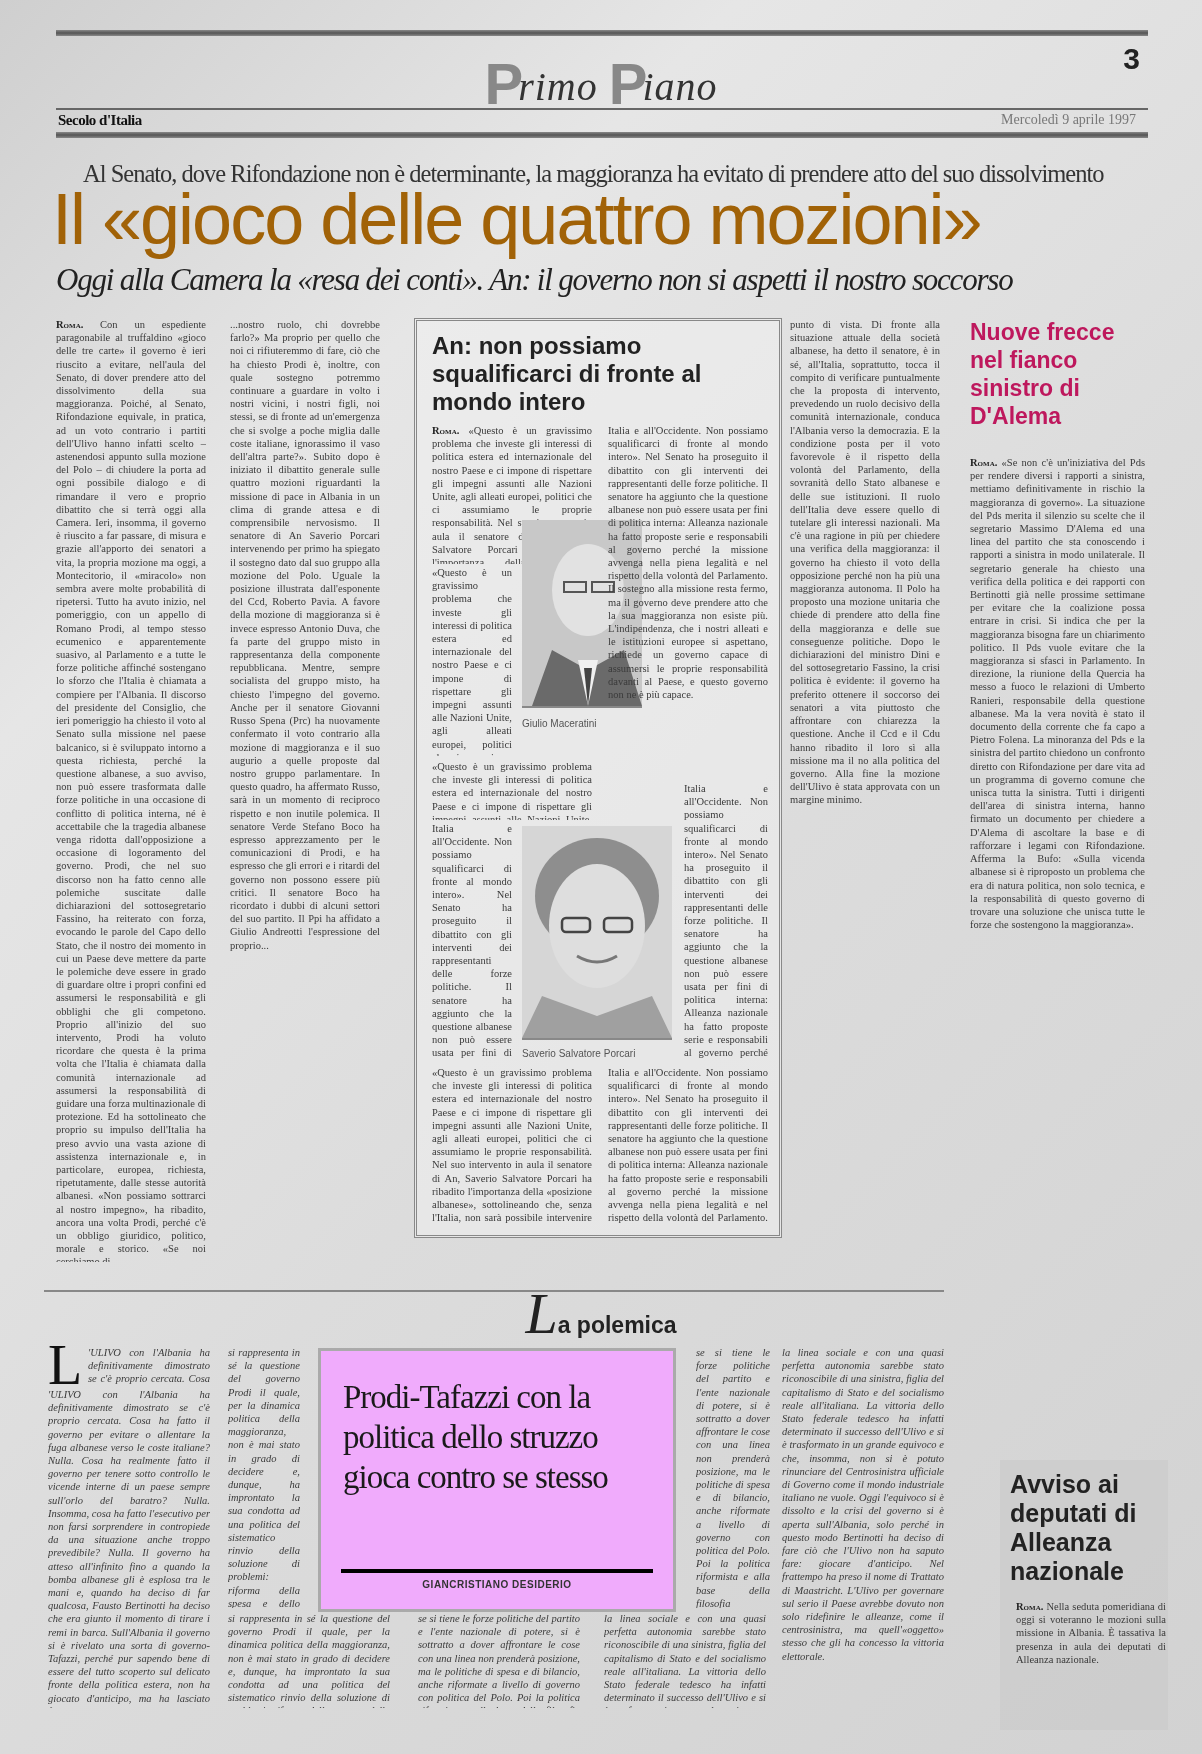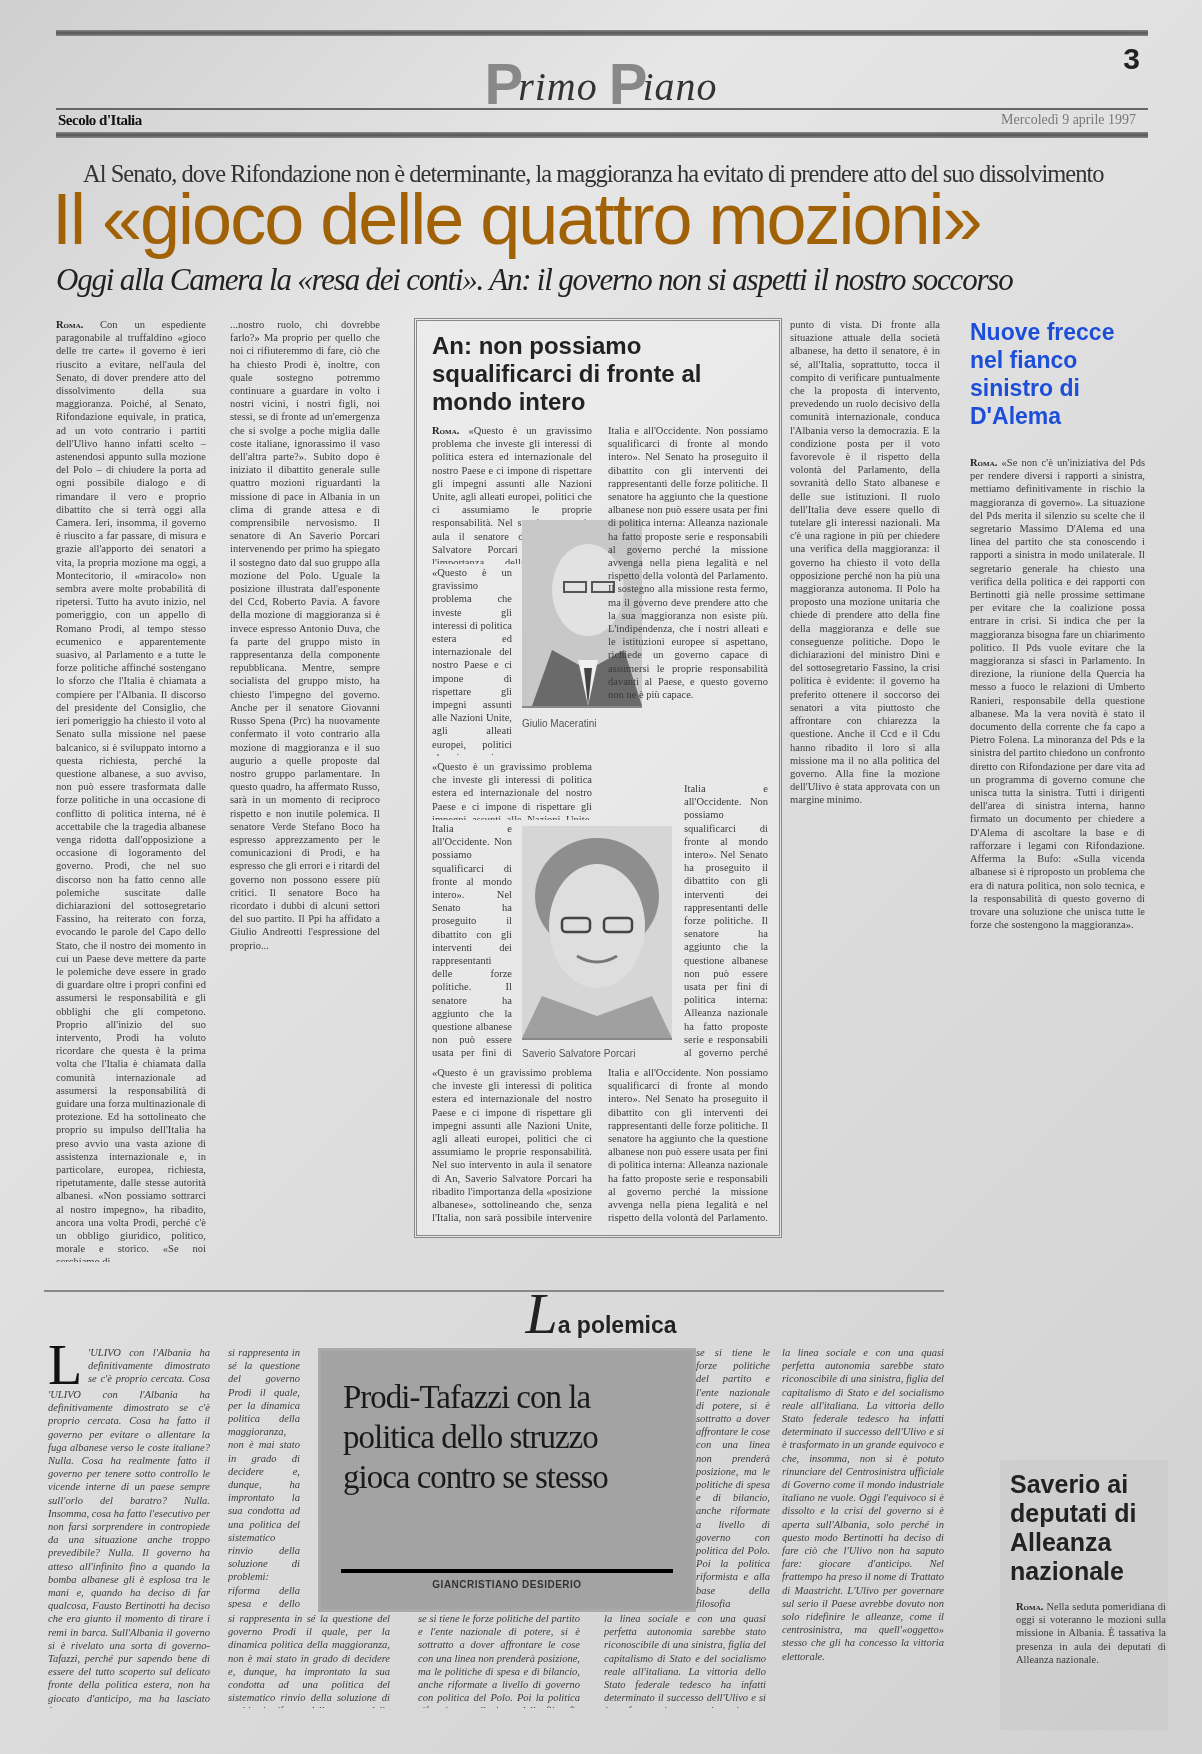--- a/index.html
+++ b/index.html
@@ -32,34 +32,34 @@
   .headline { left:52px; top:183px; width:1100px; font-family:"Liberation Sans", sans-serif; font-weight:normal; font-size:72px; letter-spacing:-2px; color:#a16207; white-space:nowrap; line-height:1; }
   .subhead { left:56px; top:262px; width:1100px; font-style:italic; font-size:31px; color:#222; letter-spacing:-1.2px; white-space:nowrap; }
 
   .col { position:absolute; font-size:10.5px; line-height:13.2px; text-align:justify; color:#3a3a3a; overflow:hidden; }
   .col p { margin:0 0 0 0; text-indent:8px; }
   .col p.first { text-indent:0; }
   .smallcaps { font-variant:small-caps; font-weight:bold; color:#222; }
 
   .box { position:absolute; border:3px double #888; background:rgba(240,240,240,0.55); }
   .box-head { position:absolute; font-family:"Liberation Sans", sans-serif; font-weight:bold; font-size:24px; line-height:28px; color:#222; }
-  .right-head { position:absolute; font-family:"Liberation Sans", sans-serif; font-weight:bold; font-size:23px; line-height:28px; color:#1d4ed8; }
+  .right-head { position:absolute; font-family:"Liberation Sans", sans-serif; font-weight:bold; font-size:23px; line-height:28px; color:#be185d; }
 
   .photo { position:absolute; background: radial-gradient(ellipse at 55% 40%, #d8d8d8 0%, #b4b4b4 35%, #8a8a8a 60%, #cfcfcf 62%, #e0e0e0 100%); border-bottom:2px solid #888; overflow:hidden; }
   .photo svg { width:100%; height:100%; }
   .caption { position:absolute; font-family:"Liberation Sans", sans-serif; font-size:10px; color:#555; }
 
   .section-title { left:0; width:1202px; top:1280px; text-align:center; color:#222; }
   .section-title .bigL { font-family:"Liberation Serif", serif; font-style:italic; font-size:58px; }
   .section-title .rest { font-family:"Liberation Sans", sans-serif; font-weight:bold; font-size:23px; }
 
   .dropcap { position:absolute; left:48px; top:1340px; font-size:56px; line-height:50px; font-family:"Liberation Serif", serif; color:#111; }
   .ital { font-style:italic; }
 
-  .op-box { position:absolute; left:318px; top:1348px; width:352px; height:258px; border:3px solid #aaa; background:#a3a3a3;padding-left:20px; }
+  .op-box { position:absolute; left:318px; top:1348px; width:352px; height:258px; border:3px solid #aaa; background:#f0abfc; }
   .op-head { position:absolute; left:22px; top:26px; font-family:"Liberation Serif", serif; font-size:33px; line-height:40px; color:#1a1a1a; letter-spacing:-1px; }
   .op-byline { position:absolute; left:20px; right:20px; top:218px; border-top:4px solid #000000; padding-top:6px; text-align:center; font-family:"Liberation Sans", sans-serif; font-weight:bold; font-size:10px; letter-spacing:0.5px; color:#333; }
 
   .notice { position:absolute; left:1000px; top:1460px; width:168px; height:270px; background:rgba(200,200,200,0.55); }
   .notice-head { position:absolute; left:10px; top:10px; font-family:"Liberation Sans", sans-serif; font-weight:bold; font-size:25px; line-height:29px; color:#222; }
 </style>
 </head>
 <body>
 
 <div class="rule thick" style="left:56px; top:30px; width:1092px;"></div>
@@ -175,17 +175,17 @@
   <p class="first"><span>se si tiene le forze politiche del partito e l'ente nazionale di potere, si è sottratto a dover affrontare le cose con una linea non prenderà posizione, ma le politiche di spesa e di bilancio, anche riformate a livello di governo con politica del Polo. Poi la politica riformista e alla base della filosofia ambivalente del governo, che mira a durare nella vana speranza che le cose si possano accomodare da sé. In pratica, dopo la fine del «partitismo», l'Ulivo, raccogliendo...</span></p>
 </div>
 <div class="col ital" style="left:782px; top:1346px; width:162px; height:362px;">
   <p class="first"><span>la linea sociale e con una quasi perfetta autonomia sarebbe stato riconoscibile di una sinistra, figlia del capitalismo di Stato e del socialismo reale all'italiana. La vittoria dello Stato federale tedesco ha infatti determinato il successo dell'Ulivo e si è trasformato in un grande equivoco e che, insomma, non si è potuto rinunciare del Centrosinistra ufficiale di Governo come il mondo industriale italiano ne vuole. Oggi l'equivoco si è dissolto e la crisi del governo si è aperta sull'Albania, solo perché in questo modo Bertinotti ha deciso di fare ciò che l'Ulivo non ha saputo fare: giocare d'anticipo. Nel frattempo ha preso il nome di Trattato di Maastricht. L'Ulivo per governare sul serio il Paese avrebbe dovuto non solo ridefinire le alleanze, come il centrosinistra, ma quell'«oggetto» stesso che gli ha concesso la vittoria elettorale.</span></p>
 </div>
 <div class="col ital" style="left:604px; top:1612px; width:162px; height:96px;">
   <p class="first"><span>la linea sociale e con una quasi perfetta autonomia sarebbe stato riconoscibile di una sinistra, figlia del capitalismo di Stato e del socialismo reale all'italiana. La vittoria dello Stato federale tedesco ha infatti determinato il successo dell'Ulivo e si è trasformato in un grande equivoco e che, insomma, non si è potuto rinunciare del Centrosinistra ufficiale di Governo come il mondo industriale italiano ne vuole. Oggi l'equivoco si è dissolto e la crisi del governo si è aperta sull'Albania, solo perché in questo modo Bertinotti ha deciso di fare ciò che l'Ulivo non ha saputo fare: giocare d'anticipo. Nel frattempo ha preso il nome di Trattato di Maastricht. L'Ulivo per governare sul serio il Paese avrebbe dovuto non solo ridefinire le alleanze, come il centrosinistra, ma quell'«oggetto» stesso che gli ha concesso la vittoria elettorale.</span></p>
 </div>
 
 <div class="notice">
-  <div class="notice-head" style="width:150px;">Saverio ai deputati di Alleanza nazionale</div>
+  <div class="notice-head" style="width:150px;">Avviso ai deputati di Alleanza nazionale</div>
   <div class="col" style="left:16px; top:140px; width:150px; height:100px;">
     <p class="first"><span class="smallcaps">Roma.</span> <span>Nella seduta pomeridiana di oggi si voteranno le mozioni sulla missione in Albania. È tassativa la presenza in aula dei deputati di Alleanza nazionale.</span></p>
   </div>
 </div>
 
 </body></html>

